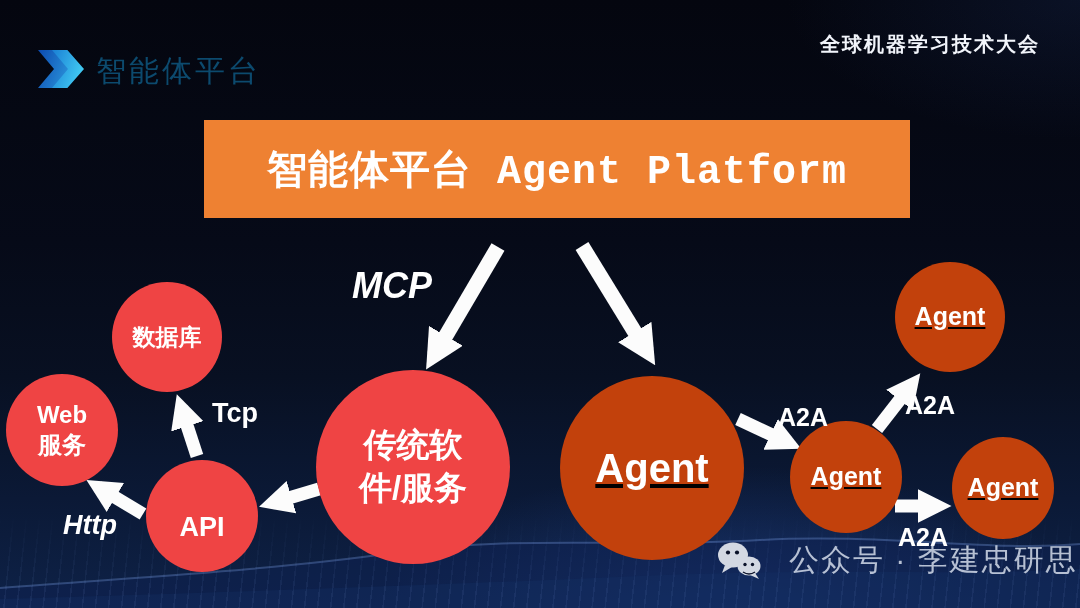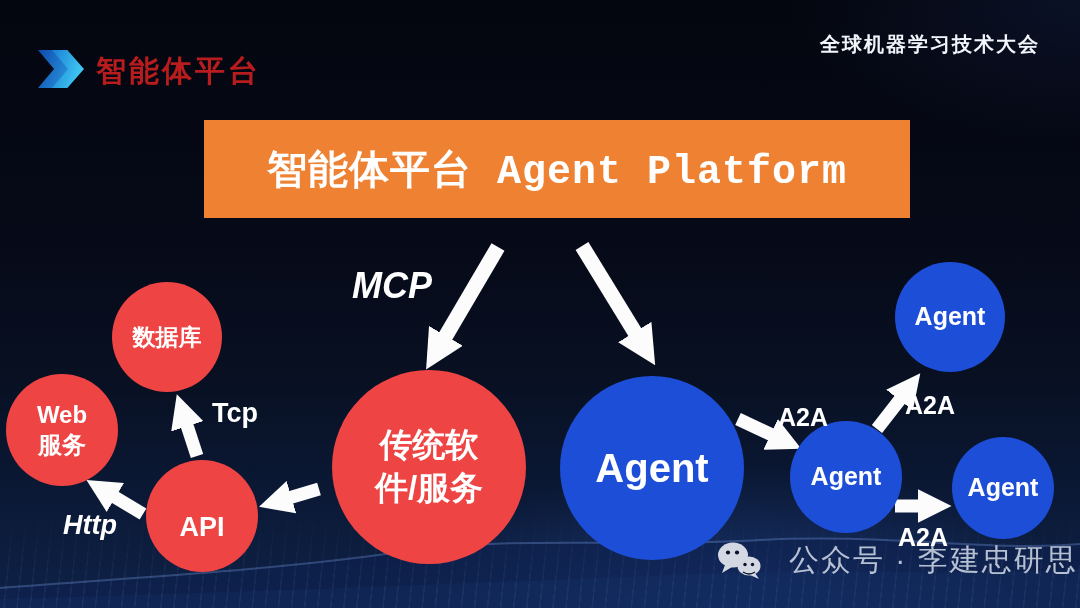--- a/index.html
+++ b/index.html
@@ -21,44 +21,44 @@
     -webkit-mask-image:linear-gradient(to top, rgba(0,0,0,.9) 20%, transparent 100%);
     mask-image:linear-gradient(to top, rgba(0,0,0,.9) 20%, transparent 100%);
   }
 
   
   .logo{position:absolute;left:38px;top:50px;width:52px;height:38px;}
   .chev{position:absolute;top:0;width:32px;height:38px;
     clip-path:polygon(0% 0%,48% 0%,100% 50%,48% 100%,0% 100%,50% 50%);}
   .chev.c1{left:0;background:linear-gradient(110deg,#0c4ab0,#2d9ade);}
   .chev.c2{left:14px;background:linear-gradient(110deg,#1a7fd4,#49d8f8);}
-  .slide-title{position:absolute;left:96px;top:51px;color:#b91c1c;font-size:30px;
-    font-weight:700;letter-spacing:3px;text-align:right;}
+  .slide-title{position:absolute;left:96px;top:51px;color:#0c4a6e;font-size:30px;
+    font-weight:400;letter-spacing:3px;text-align:right;}
   .event{position:absolute;right:40px;top:24px;text-align:center;}
   .event-badge{display:inline-block;border:1.5px solid rgba(145,170,215,.8);border-radius:22px;
     padding:4px 22px;color:#ccd8ef;font-size:17px;letter-spacing:1px;}
   .event-name{margin-top:7px;color:#f2f5fb;font-size:20px;font-weight:700;letter-spacing:2px;margin-left:7px;}
 
   
   .banner{position:absolute;left:204px;top:120px;width:706px;height:98px;background:#EE8132;
     display:flex;align-items:center;justify-content:center;}
   .banner-title{color:#fff;font-size:40px;font-weight:700;letter-spacing:1px;font-family:Liberation Mono, monospace;}
 
   
   .node{position:absolute;border-radius:50%;display:flex;align-items:center;justify-content:center;}
   .node .node-label{color:#fff;font-weight:700;text-align:center;white-space:pre-line;line-height:1.25;}
   .blue{background:#ef4444;}
-  .green{background:#1d4ed8;}
+  .green{background:#c2410c;text-decoration:underline;}
   .n-database{left:112px;top:282px;width:110px;height:110px;}
   .n-database .node-label{font-size:23px;}
   .n-web{left:6px;top:374px;width:112px;height:112px;}
   .n-web .node-label{font-size:24px;}
   .n-api{left:146px;top:460px;width:112px;height:112px;}
   .n-api .node-label{font-size:27px;margin-top:24px;}
-  .n-legacy{left:332px;top:370px;width:194px;height:194px;}
+  .n-legacy{left:316px;top:370px;width:194px;height:194px;}
   .n-legacy .node-label{font-size:33px;line-height:1.3;}
   .n-agent-main{left:560px;top:376px;width:184px;height:184px;}
   .n-agent-main .node-label{font-size:40px;}
   .n-agent-top{left:895px;top:262px;width:110px;height:110px;}
   .n-agent-top .node-label{font-size:25px;}
   .n-agent-mid{left:790px;top:421px;width:112px;height:112px;}
   .n-agent-mid .node-label{font-size:25px;}
   .n-agent-right{left:952px;top:437px;width:102px;height:102px;}
   .n-agent-right .node-label{font-size:25px;}
 

